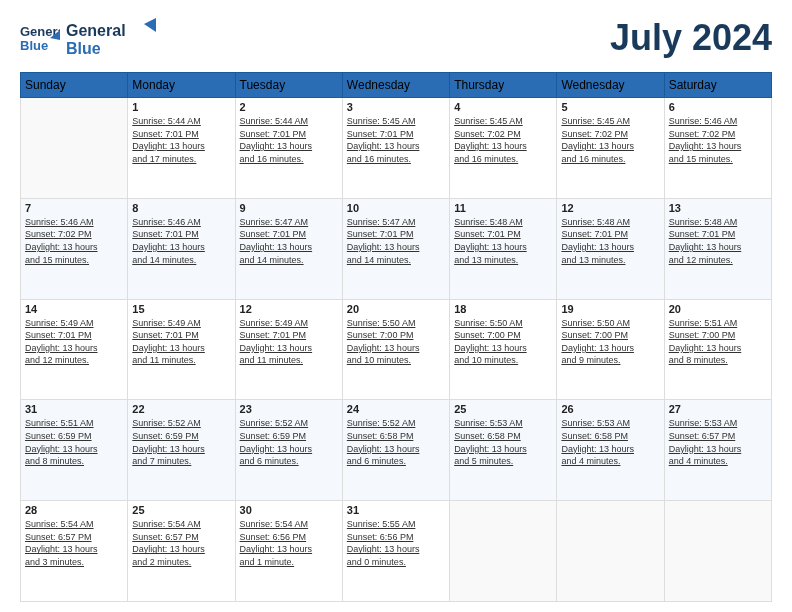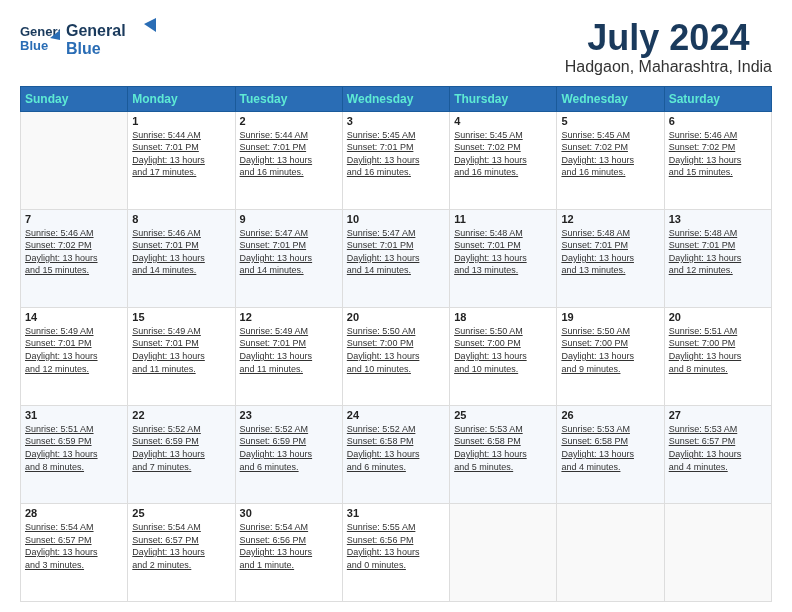--- a/index.html
+++ b/index.html
@@ -17,21 +17,21 @@
       display: flex;
       flex-direction: column;
     }
     .header {
       display: flex;
       justify-content: space-between;
       align-items: flex-start;
       margin-bottom: 10px;
     }
     .title-area {
-      text-align: center;
+      text-align: left;
     }
     .month-title {
       font-size: 36px;
       font-weight: bold;
       color: #1a3a5c;
       line-height: 1.1;
     }
     .location {
       font-size: 16px;
       color: #333;
@@ -39,23 +39,23 @@
     }
     .calendar {
       flex: 1;
       border: 1px solid #ccc;
       border-collapse: collapse;
       width: 100%;
       table-layout: fixed;
     }
     .calendar th {
       background: #2a6db5;
-      color: #5eead4;
+      color: #000000;
       font-size: 12px;
-      font-weight: bold;
+      font-weight: normal;
       padding: 5px 4px;
       text-align: left;
       border: 1px solid #1a5a9a;
       margin-left: 12px;
     }
     .calendar td {
       vertical-align: top;
       padding: 3px 4px;
       border: 1px solid #ddd;
       font-size: 9.5px;
@@ -108,21 +108,20 @@
       <div style="margin-left:2px;">
         <svg width="90" height="40" viewBox="0 0 90 40">
           <text x="0" y="18" font-size="16" font-weight="bold" fill="#1a3a5c" font-family="Arial">General</text>
           <text x="0" y="36" font-size="16" font-weight="bold" fill="#2a6db5" font-family="Arial">Blue</text>
           <polygon points="78,6 90,0 90,14" fill="#2a6db5"></polygon>
         </svg>
       </div>
     </div>
     <div class="title-area">
       <div class="month-title">July 2024</div>
-      <div class="location">Hadgaon, Maharashtra, India</div>
     </div>
   </div>
 
   <table class="calendar">
     <thead>
       <tr>
         <th>Sunday</th>
         <th>Monday</th>
         <th>Tuesday</th>
         <th>Wednesday</th>

